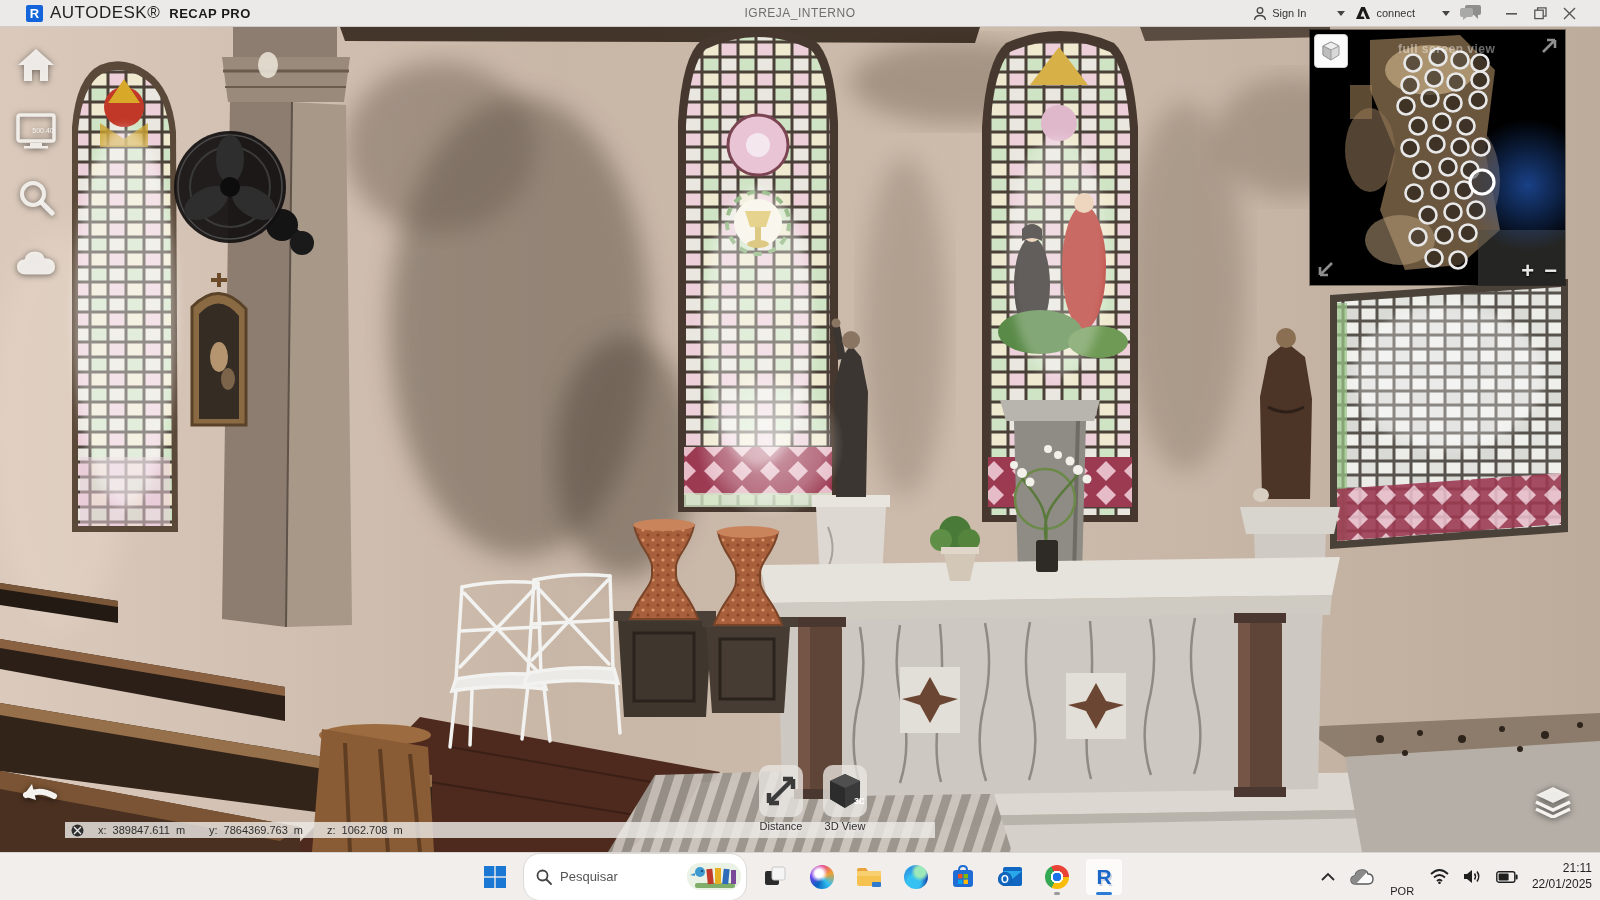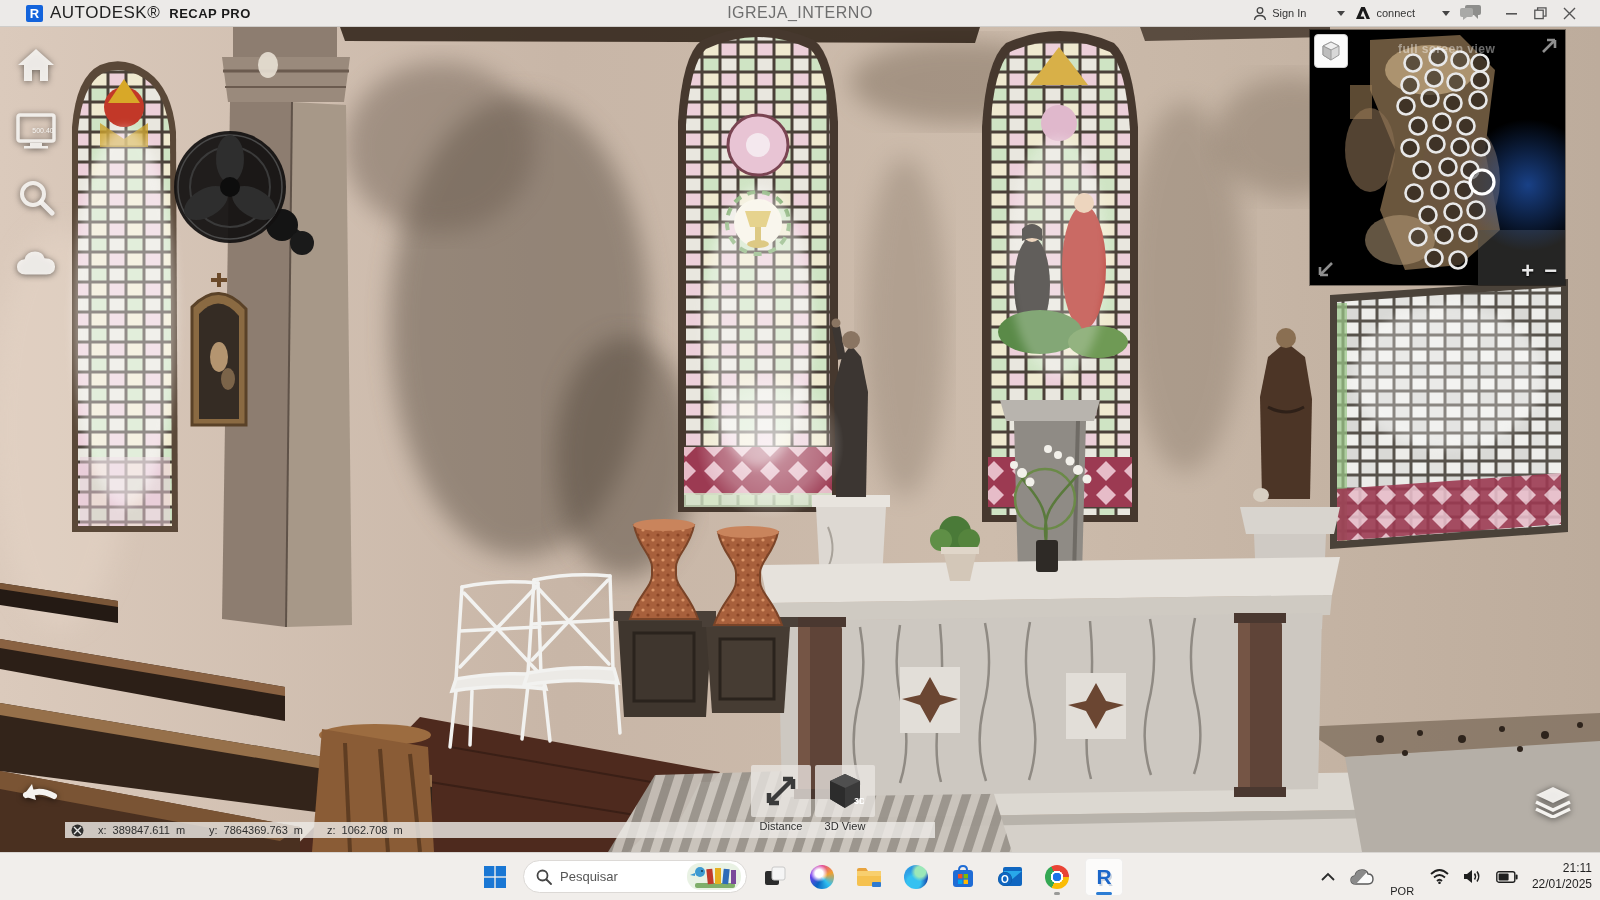--- a/index.html
+++ b/index.html
@@ -9,21 +9,21 @@
 
   
   .header { height:27px; background:#eceae8; border-bottom:1px solid #cfcdca;
     display:flex; align-items:center; position:relative; flex:0 0 27px; }
   .brand-group { display:flex; align-items:center; gap:7px; padding-left:26px; }
   .logo-r { width:17px; height:17px; background:#1464dc; color:#fff; font-weight:bold;
     font-size:13px; display:flex; align-items:center; justify-content:center;
     border-radius:2px; }
   .brand { font-size:17px; letter-spacing:.5px; color:#222; }
   .product { font-size:13px; font-weight:bold; letter-spacing:.5px; color:#1a1a1a; margin-left:2px;}
-  .proj-title { position:absolute; left:0; right:0; text-align:center; font-size:16px;
+  .proj-title { position:absolute; left:0; right:0; text-align:center; font-size:12px;
     color:#6e6e6e; letter-spacing:.5px; pointer-events:none; }
   .header-right { margin-left:auto; display:flex; align-items:center; gap:10px;
     padding-right:24px; z-index:2; }
   .hbtn { display:flex; align-items:center; gap:5px; font-size:11px; color:#333;
     cursor:default; }
   .caret { width:0; height:0; border-left:4px solid transparent; border-right:4px solid transparent;
     border-top:5px solid #444; margin-left:26px; }
   .caret2 { margin-left:22px; }
   .winctl { display:flex; align-items:center; gap:16px; margin-left:14px; }
 
@@ -59,31 +59,31 @@
   
   .coord-bar { position:absolute; left:65px; bottom:14px; width:870px; height:16px;
     background:rgba(236,233,229,.82); display:flex; align-items:center; gap:6px;
     padding:0 6px; font-size:11px; color:#2e2e2e; }
   .coord-bar .val { margin-right:10px; }
   .coord-bar .lbl { margin-left:8px; }
 
   
   .tool-group { position:absolute; left:752px; bottom:20px; display:flex; gap:6px; }
   .tool { width:58px; display:flex; flex-direction:column; align-items:center; gap:3px; }
-  .tool-ic { width:60px; height:52px; background:rgba(233,230,226,.78); border-radius:2px;
+  .tool-ic { width:44px; height:52px; background:rgba(233,230,226,.78); border-radius:10px;
     display:flex; align-items:center; justify-content:center; }
   .tool-lb { font-size:11px; color:#2e2e2e; text-shadow:0 0 4px rgba(255,255,255,.7); }
 
   
   .taskbar { height:48px; flex:0 0 48px; background:#f1eeeb; border-top:1px solid #d8d5d2;
     display:flex; align-items:center; position:relative; }
   .tb-center { position:absolute; left:476px; display:flex; align-items:center; gap:9px; }
   .tb-ic { width:38px; height:38px; border-radius:5px; display:flex; align-items:center;
     justify-content:center; position:relative; }
-  .search-pill { width:224px; height:33px; background:#fff; border:1px solid #dcd9d6;
+  .search-pill { width:224px; height:48px; background:#fff; border:1px solid #dcd9d6;
     border-radius:17px; display:flex; align-items:center; padding:0 5px 0 12px; gap:8px; }
   .search-txt { font-size:13px; color:#555; flex:1; }
   .run-dot { position:absolute; bottom:1px; left:50%; transform:translateX(-50%);
     width:6px; height:3px; border-radius:2px; background:#9a9a98; }
   .recap-tile { background:rgba(255,255,255,.75); box-shadow:inset 0 0 0 1px rgba(0,0,0,.05); }
   .recap-underline { position:absolute; bottom:1px; left:50%; transform:translateX(-50%);
     width:16px; height:3px; border-radius:2px; background:#2b7cd4; }
   .recap-r { font-size:21px; font-weight:bold; color:#1b66c9;
     text-shadow:1.5px 1.5px 0 #0a3a7a33; }
 

